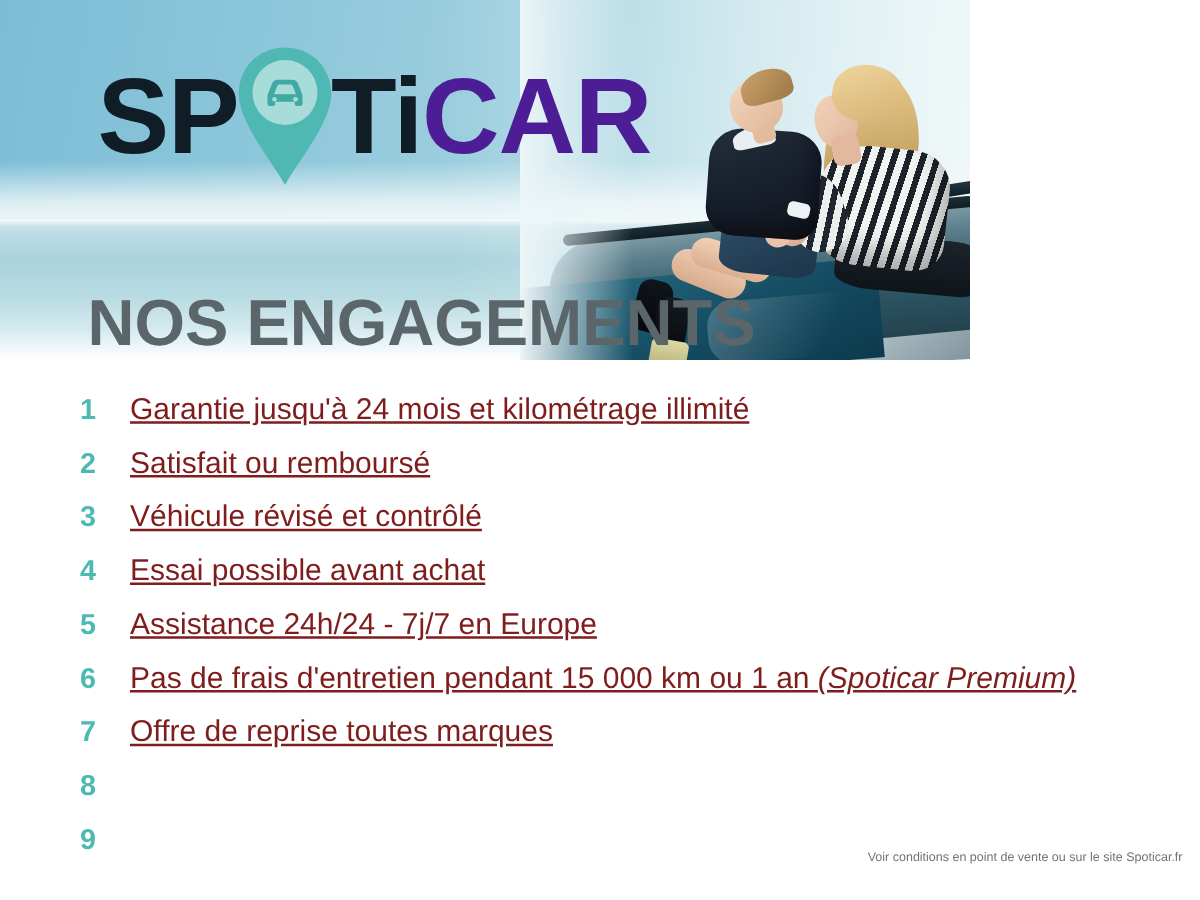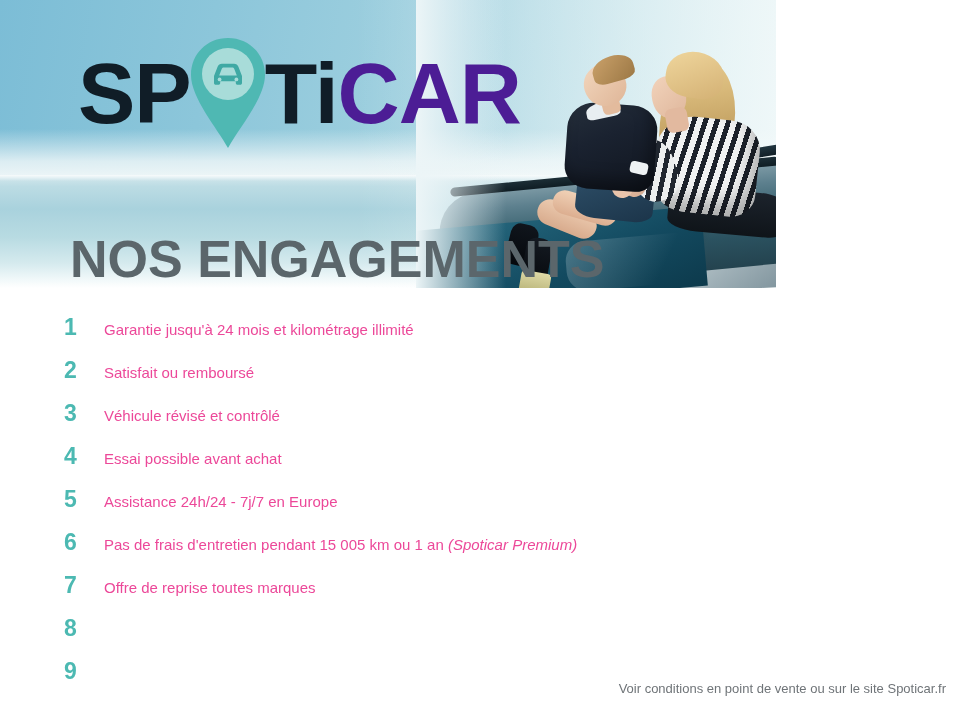--- a/index.html
+++ b/index.html
@@ -200,28 +200,29 @@
   }
 
   
   .list{position:absolute;left:64px;top:306px;width:890px;}
   .row{display:flex;align-items:baseline;height:43px;}
   .num{
     width:40px;flex:0 0 40px;color:#4cb9b2;font-size:23px;font-weight:700;
     text-align:left;line-height:43px;
   }
   .txt{
-    color:#ec4899;font-size:15px;line-height:43px;white-space:nowrap;
+    color:#7f1d1d;font-size:24px;line-height:43px;white-space:nowrap;
     font-weight:400;
+    text-decoration:underline;
   }
   .txt em{font-style:italic;}
 
   
   .legal{
-    position:absolute;right:14px;top:681px;font-size:13px;color:#6f7478;
+    position:absolute;right:14px;top:681px;font-size:10px;color:#6f7478;
     white-space:nowrap;
   }
 </style>
 </head>
 <body>
 
 <div class="poster">
 
   <div class="hero">
     <div class="hero-sky"></div>
@@ -303,21 +304,21 @@
     <div class="row">
       <span class="num">4</span>
       <span class="txt"><span>Essai possible avant achat</span><em></em></span>
     </div>
     <div class="row">
       <span class="num">5</span>
       <span class="txt"><span>Assistance 24h/24 - 7j/7 en Europe</span><em></em></span>
     </div>
     <div class="row">
       <span class="num">6</span>
-      <span class="txt"><span>Pas de frais d'entretien pendant 15 005 km ou 1 an </span><em>(Spoticar Premium)</em></span>
+      <span class="txt"><span>Pas de frais d'entretien pendant 15 000 km ou 1 an </span><em>(Spoticar Premium)</em></span>
     </div>
     <div class="row">
       <span class="num">7</span>
       <span class="txt"><span>Offre de reprise toutes marques</span><em></em></span>
     </div>
     <div class="row">
       <span class="num">8</span>
     </div>
     <div class="row">
       <span class="num">9</span>

